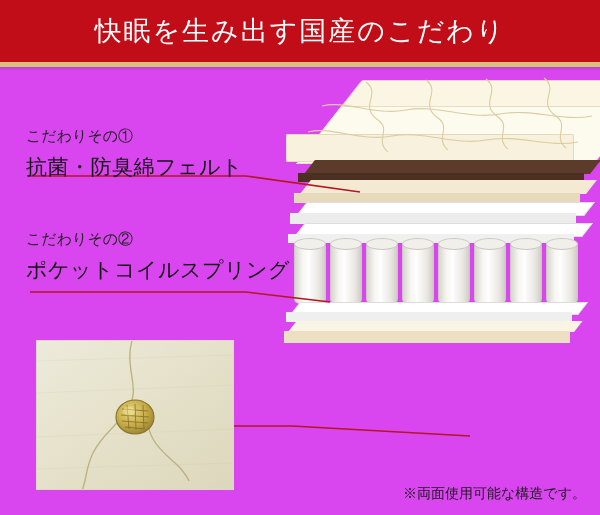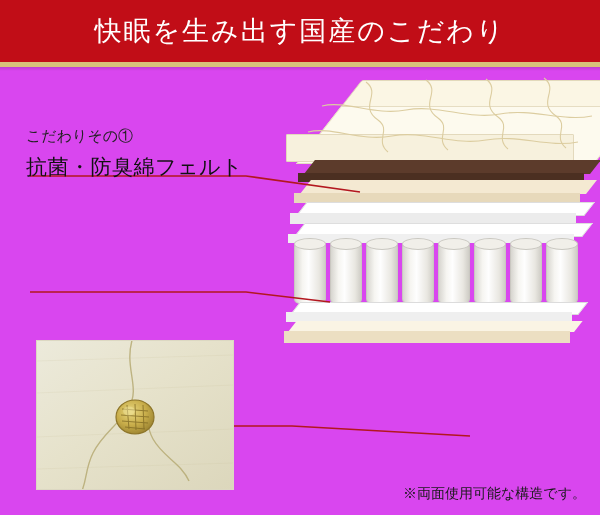--- a/index.html
+++ b/index.html
@@ -368,20 +368,24 @@
       <path d="M 30 292 L 246 292 L 330 302"></path>
       <path d="M 140 426 L 292 426 L 470 436"></path>
     </g>
   </svg>
 
   <div class="label-block" id="label-1">
     <div class="label-small">こだわりその①</div>
     <div class="label-big">抗菌・防臭綿フェルト</div>
   </div>
 
+  <div class="label-block" id="label-2">
+    <div class="label-small">こだわりその②</div>
+    <div class="label-big">ポケットコイルスプリング</div>
+  </div>
 
 
   <div class="photo">
     <svg class="photo-svg" viewBox="0 0 196 148">
       <defs>
         <linearGradient id="fabricGrad" x1="0" y1="0" x2="1" y2="1">
           <stop offset="0%" stop-color="#eceadb"></stop>
           <stop offset="45%" stop-color="#e6e2cb"></stop>
           <stop offset="100%" stop-color="#dcd7bc"></stop>
         </linearGradient>

